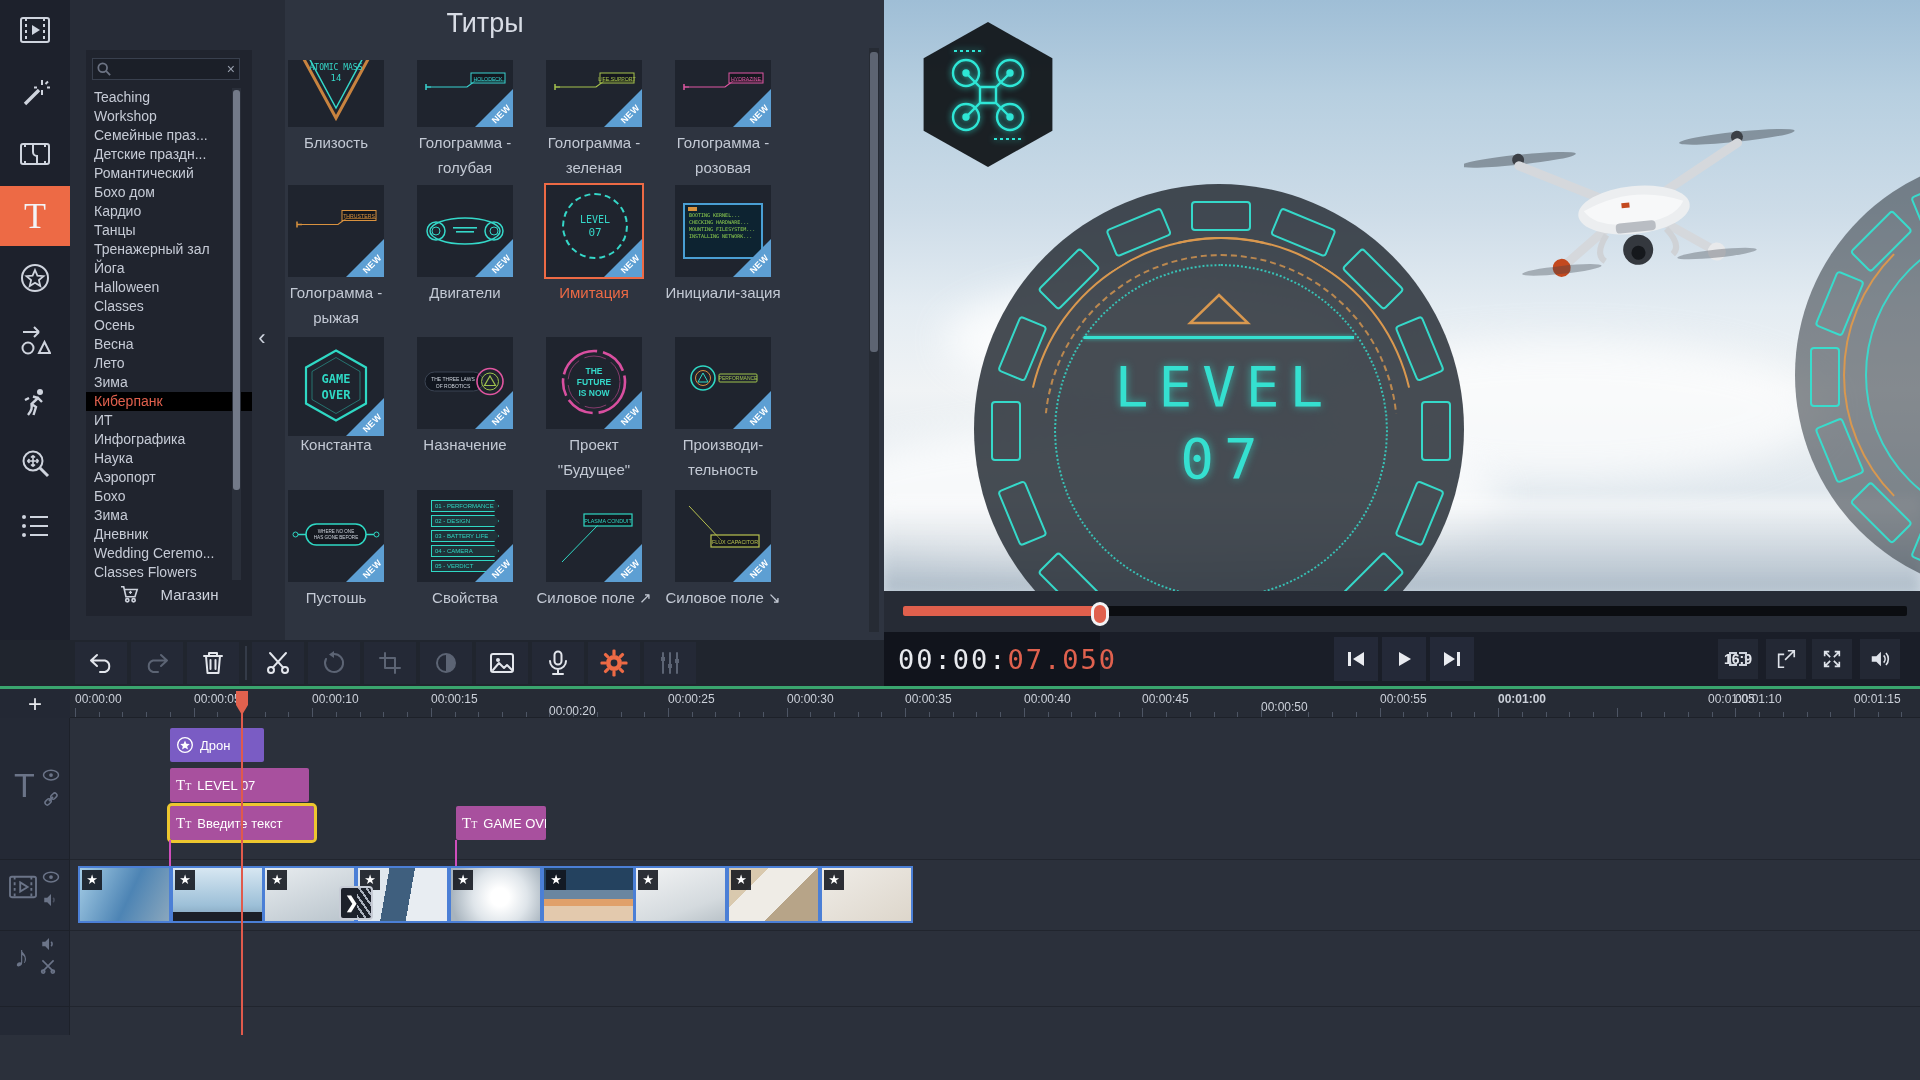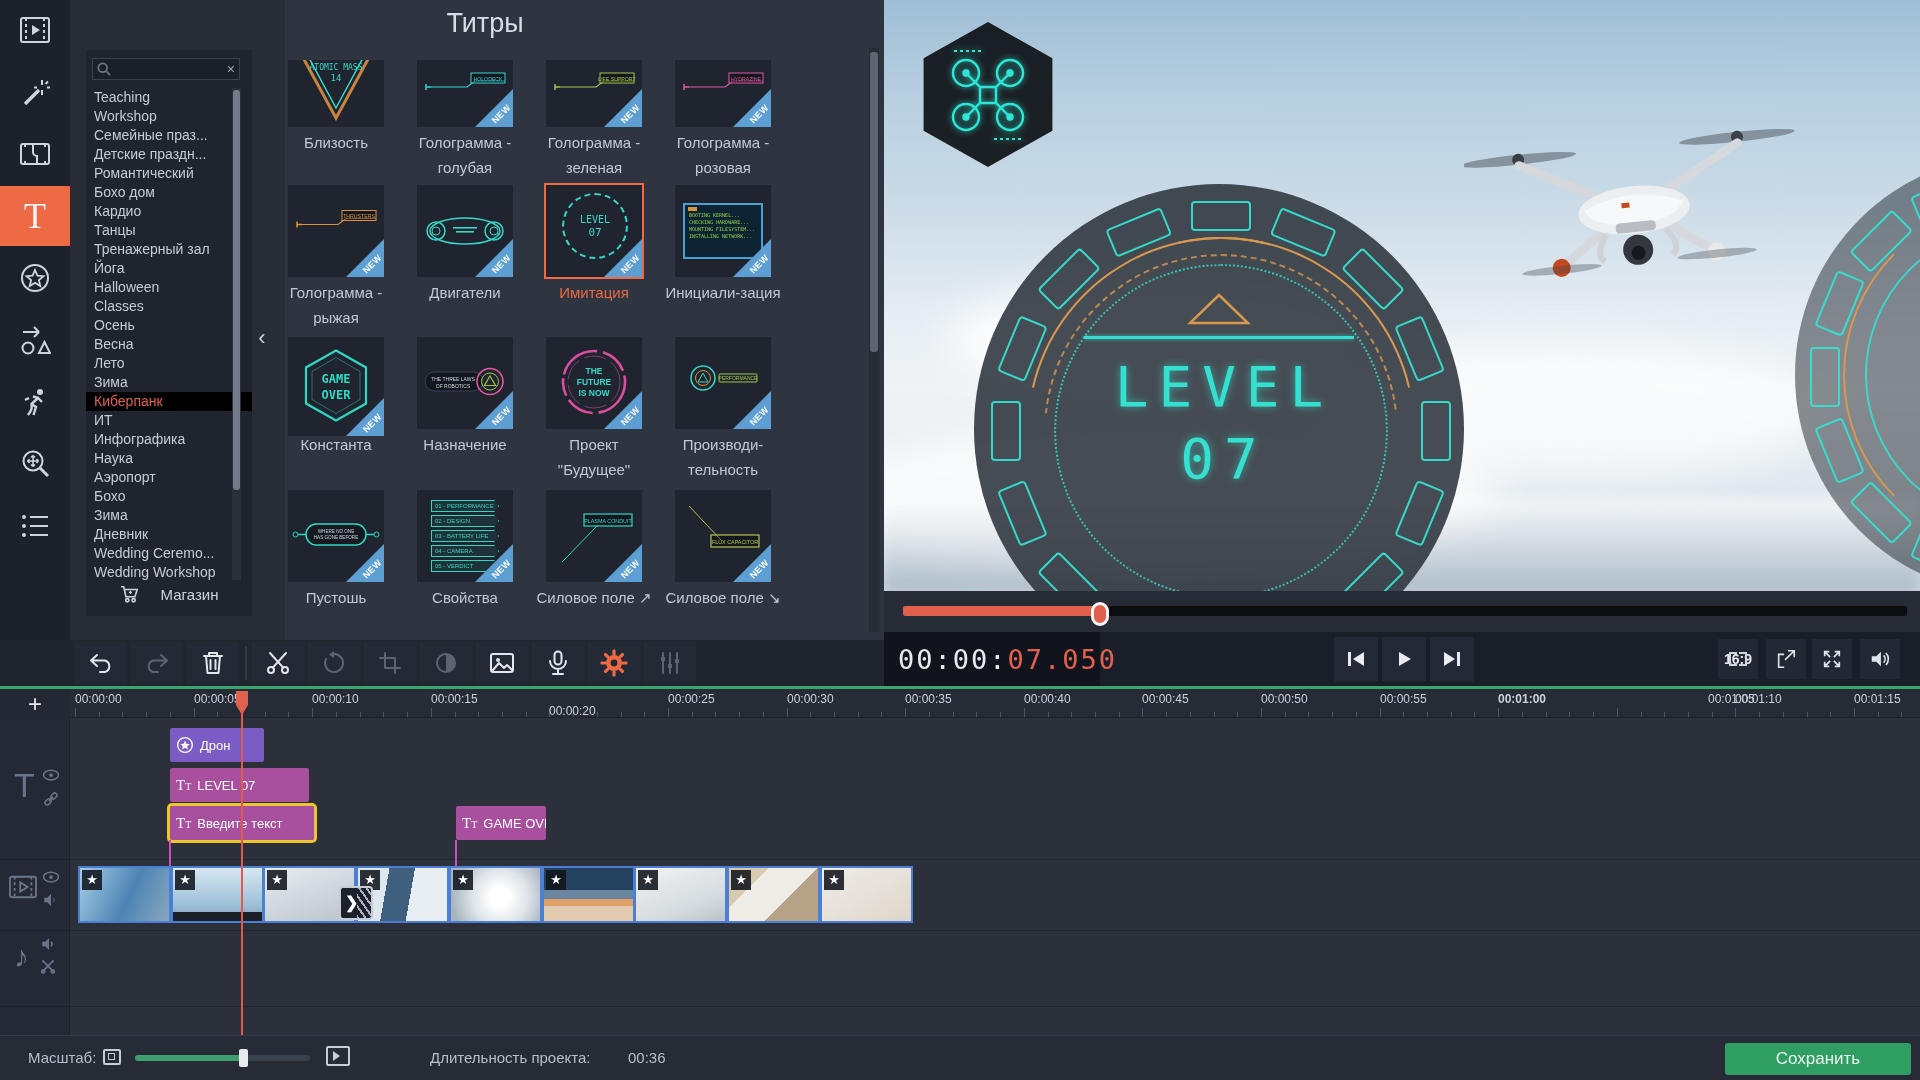--- a/index.html
+++ b/index.html
@@ -237,21 +237,21 @@
         <div class="cat-item">Зима</div>
         <div class="cat-item sel">Киберпанк</div>
         <div class="cat-item">ИТ</div>
         <div class="cat-item">Инфографика</div>
         <div class="cat-item">Наука</div>
         <div class="cat-item">Аэропорт</div>
         <div class="cat-item">Бохо</div>
         <div class="cat-item">Зима</div>
         <div class="cat-item">Дневник</div>
         <div class="cat-item">Wedding Ceremo...</div>
-        <div class="cat-item">Wedding Workshop</div>
+        <div class="cat-item">Classes Flowers</div>
       </div>
     <div class="cat-sb">
         <div class="thumb"></div>
       </div>
     <div class="store">
       <svg width="20" height="18" viewBox="0 0 22 20">
           <path d="M1 2 H4 L6.5 13 H16.5 L19 5 H5"></path>
           <circle cx="8" cy="17" r="1.8"></circle>
           <circle cx="15" cy="17" r="1.8"></circle>
           <path d="M11.5 6.5 V10 M9.8 8.2 H13.2" stroke-width="1.4"></path>
@@ -787,21 +787,21 @@
       <span class="rlabel" style="left: 75px;">00:00:00</span>
       <span class="rlabel" style="left: 194px;">00:00:05</span>
       <span class="rlabel" style="left: 312px;">00:00:10</span>
       <span class="rlabel" style="left: 431px;">00:00:15</span>
       <span class="rlabel" style="left: 549px; margin-top: 12px;">00:00:20</span>
       <span class="rlabel" style="left: 668px;">00:00:25</span>
       <span class="rlabel" style="left: 787px;">00:00:30</span>
       <span class="rlabel" style="left: 905px;">00:00:35</span>
       <span class="rlabel" style="left: 1024px;">00:00:40</span>
       <span class="rlabel" style="left: 1142px;">00:00:45</span>
-      <span class="rlabel" style="left: 1261px;">00:00:50</span>
+      <span class="rlabel" style="left: 1261px; margin-top: 8px;">00:00:50</span>
       <span class="rlabel" style="left: 1380px;">00:00:55</span>
       <span class="rlabel" style="left: 1498px; font-weight: bold;">00:01:00</span>
       <span class="rlabel" style="left: 1708px;">00:01:05</span>
       <span class="rlabel" style="left: 1735px;">00:01:10</span>
       <span class="rlabel" style="left: 1854px;">00:01:15</span>
     </div>
 
   <div class="abs tracks" id="tracks">
     <div class="hsep" style="top:141px;"></div>
     <div class="hsep" style="top:212px;"></div>
@@ -910,34 +910,16 @@
         <div class="vclip va-8" style="left: 820px; top: 148px; width: 89px;">
           <div class="vstar">★</div>
         </div>
         <div class="transition" style="left: 339px; top: 168px;">
           <span class="chev">❯</span>
           <span class="hatch"></span>
         </div>
       </div>
   </div>
 
-  <div class="abs bottom">
-    <div class="b-label" style="left:28px;">Масштаб:</div>
-    <div class="filmico" style="left:103px;top:13px;width:14px;height:12px;">
-        <div style="position:absolute;left:3px;top:2px;width:5px;height:5px;border:1.5px solid #c7ccd6;"></div>
-      </div>
-    <div class="zoom-track">
-      <div class="zoom-fill"></div>
-      <div class="zoom-handle"></div>
-    </div>
-    <div class="filmico" style="left:326px;top:10px;width:20px;height:16px;">
-        <div style="position:absolute;left:5px;top:3px;width:0;height:0;border-left:7px solid #c7ccd6;border-top:5px solid transparent;border-bottom:5px solid transparent;"></div>
-      </div>
-    <div class="b-label" style="left:430px;">Длительность проекта:</div>
-    <div class="b-label" style="left:628px;">00:36</div>
-    <div class="save-btn">
-        <span>Сохранить</span>
-      </div>
-  </div>
 
 <div class="playhead-line" style="left: 241px; top: 692px; height: 343px;"></div>
     <div class="playhead-flag" style="left: 236px; top: 691px;"></div>
   </div>
 
 </body></html>

